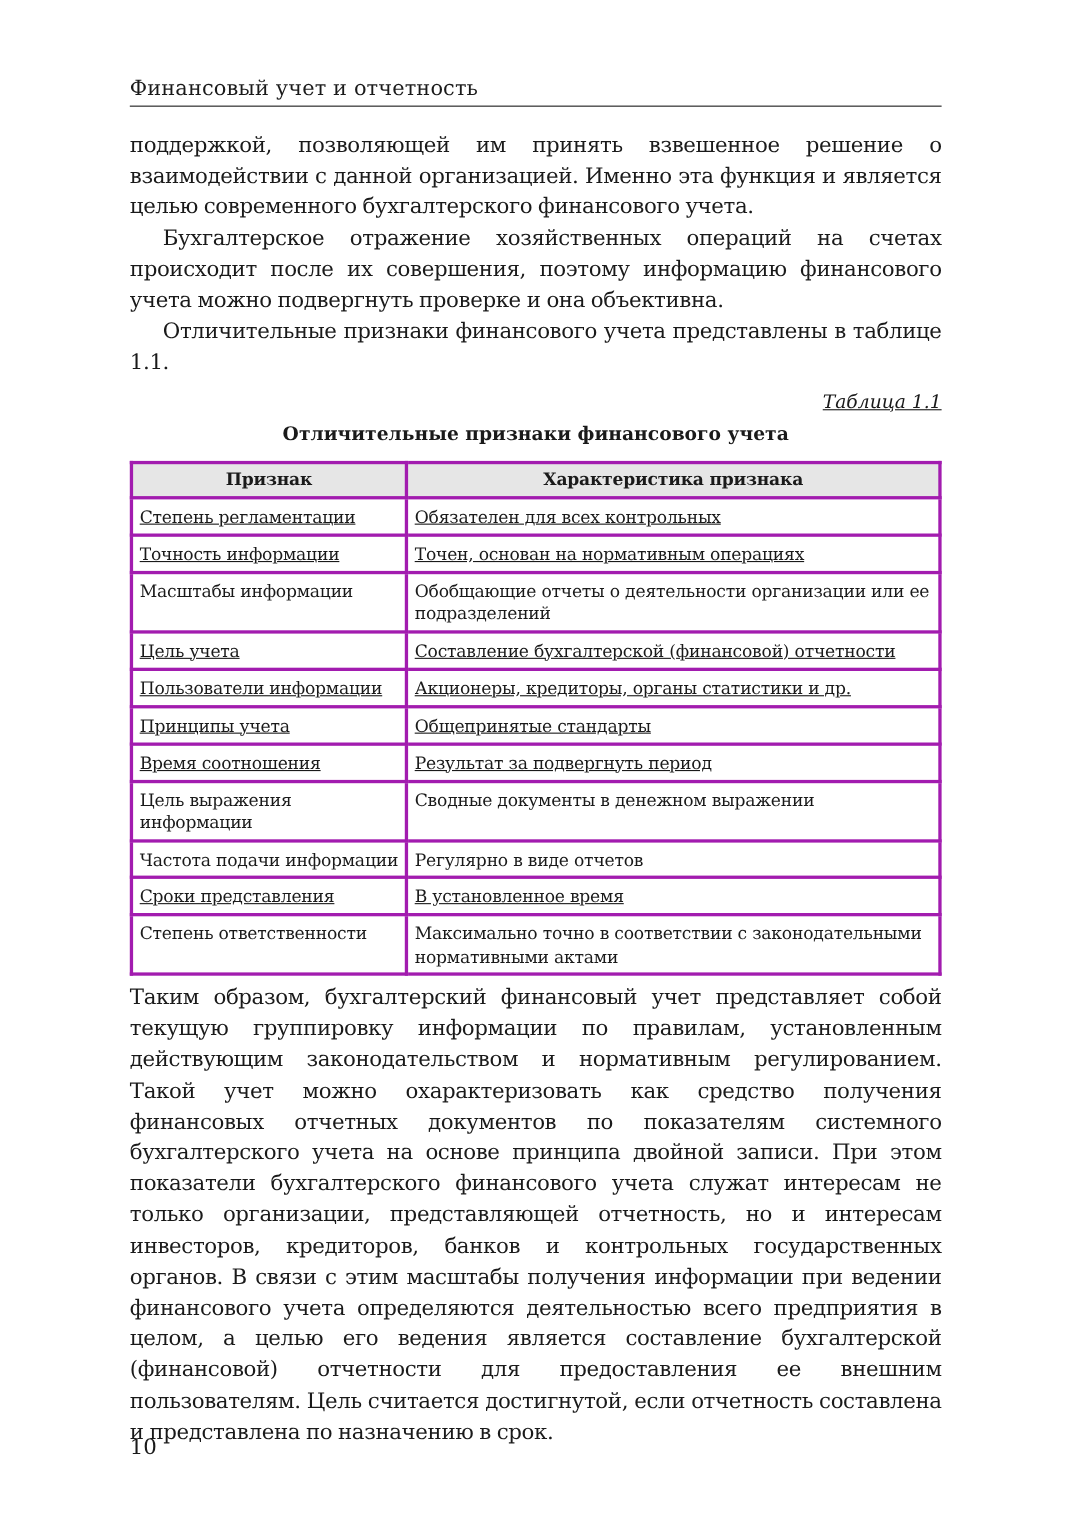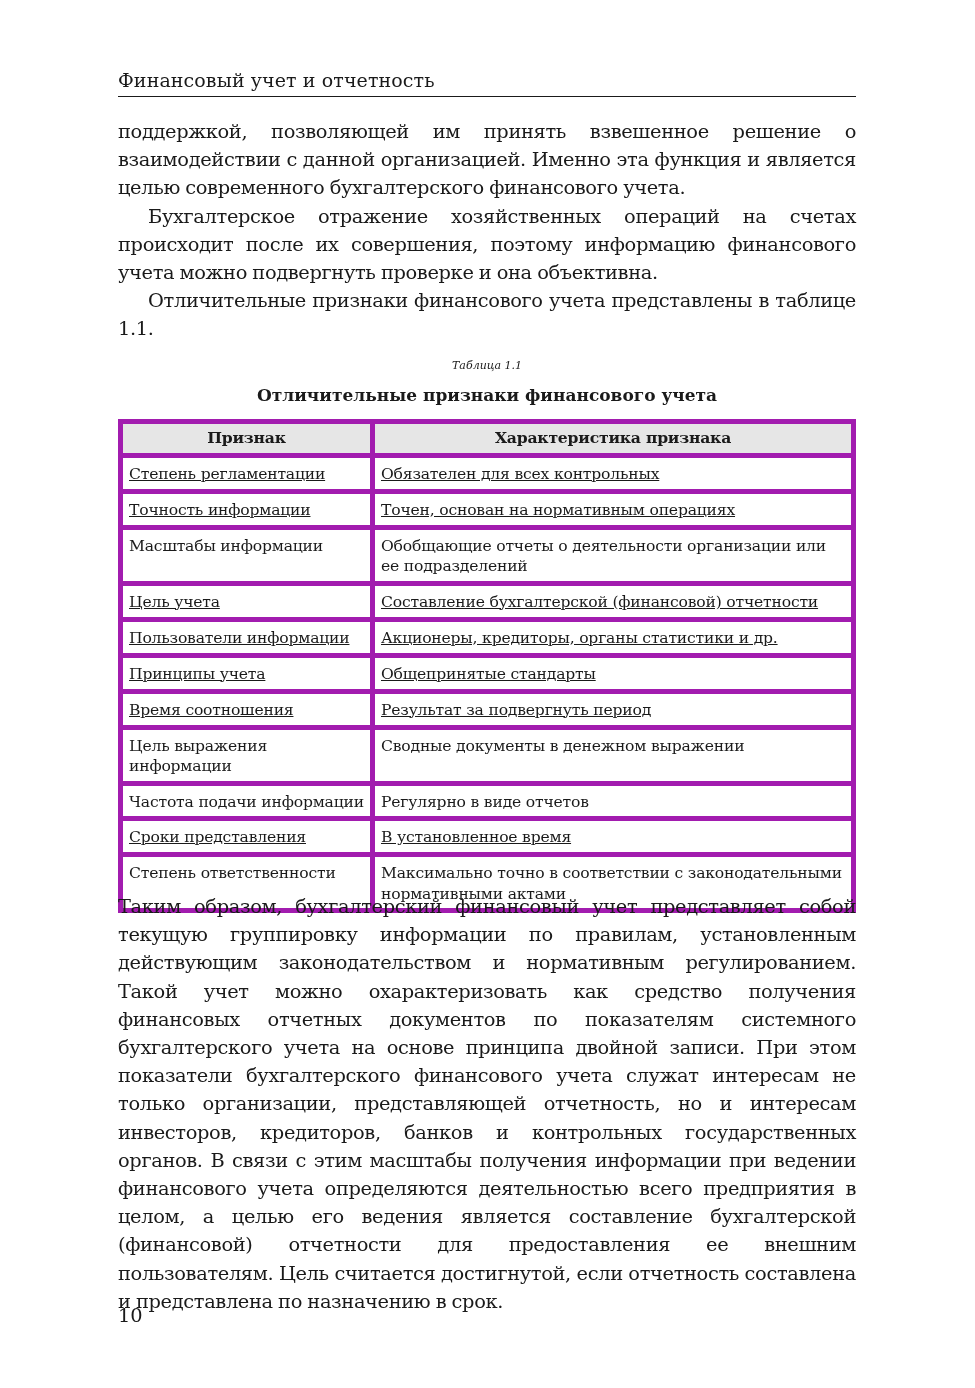--- a/index.html
+++ b/index.html
@@ -33,24 +33,25 @@
       word-spacing: -0.5px;
     }
     .body-text p { margin: 0; }
     .body-text p.indent { text-indent: 30px; }
     #block-top { top: 118px; }
     .table-caption {
       position: absolute;
       left: 118px;
       width: 738px;
       top: 355px;
-      text-align: center;
+      text-align: right;
       font-style: italic;
-      font-size: 11px;
+      font-size: 17px;
       line-height: 22px;
+      text-decoration: underline;
     }
     .table-title {
       position: absolute;
       left: 118px;
       width: 738px;
       top: 383px;
       text-align: center;
       font-weight: bold;
       font-size: 17px;
       line-height: 24px;
@@ -62,21 +63,21 @@
       width: 738px;
     }
     table.features {
       width: 738px;
       border-collapse: collapse;
       font-size: 15.6px;
       line-height: 20.5px;
       letter-spacing: -0.2px;
     }
     table.features th, table.features td {
-      border: 5px solid #a21caf;
+      border: 3px solid #a21caf;
       padding: 6px 6px 4px 6px;
       vertical-align: top;
       text-align: left;
     }
     table.features th {
       background: #e6e6e6;
       font-weight: bold;
       text-align: center;
       height: 20px;
       padding-top: 4px;

